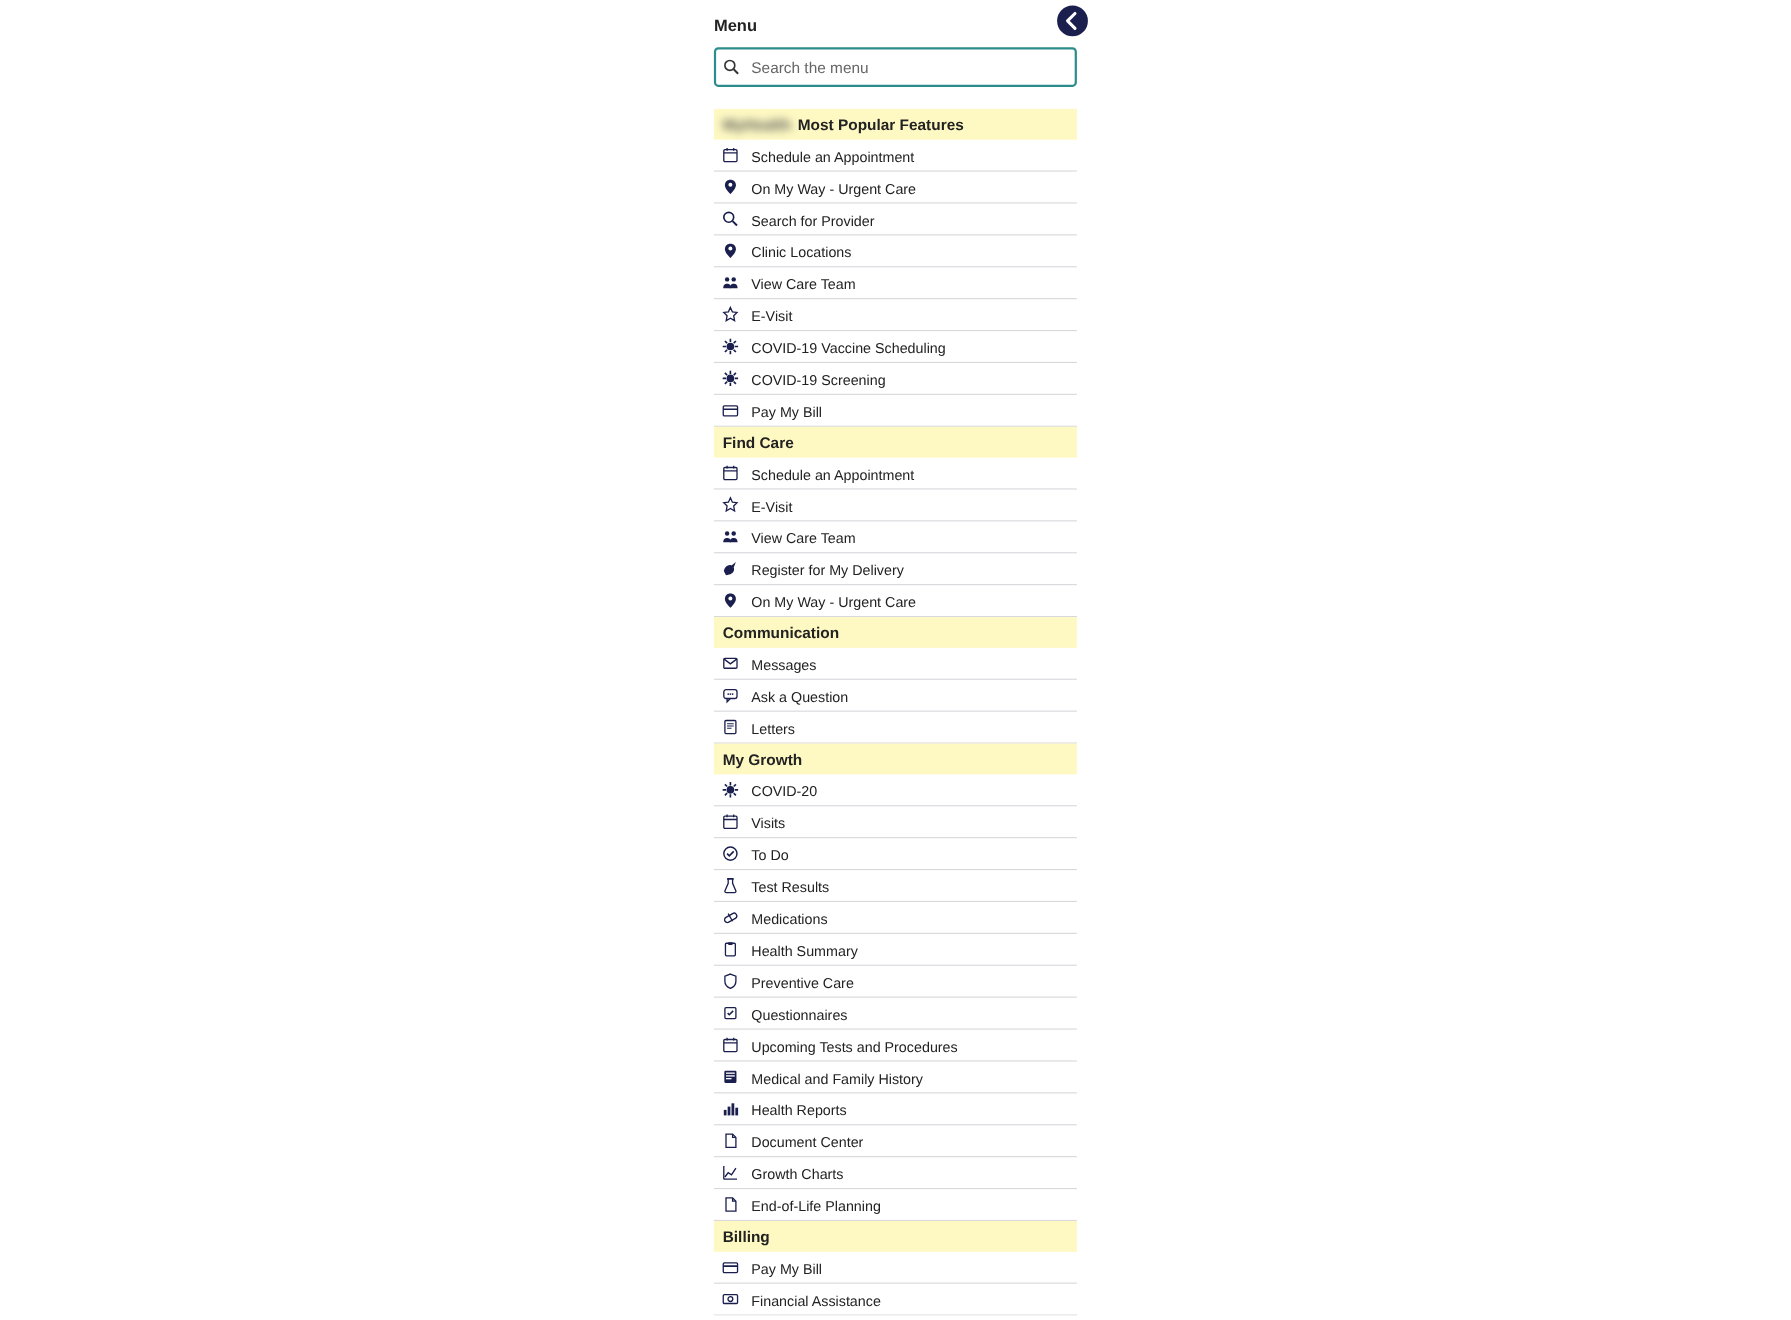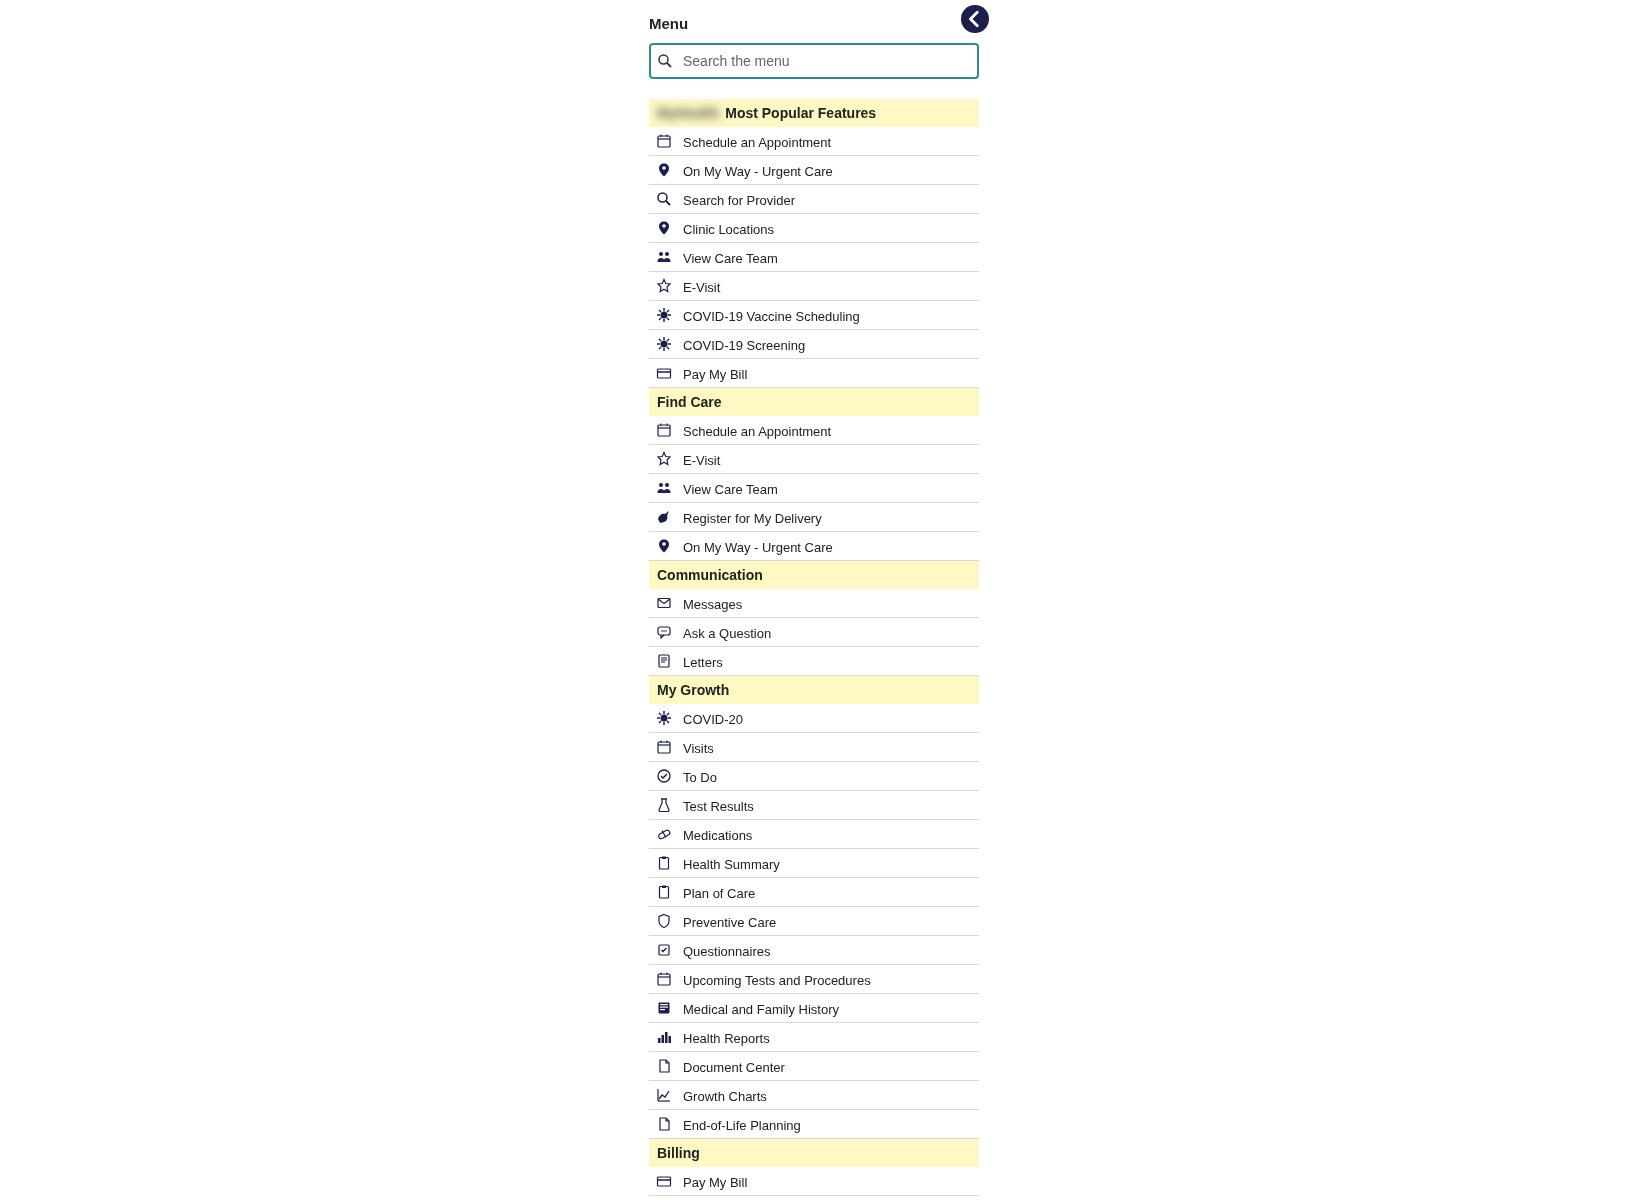--- a/index.html
+++ b/index.html
@@ -448,28 +448,20 @@
         <span class="item-icon">
           <svg viewBox="0 0 16 16">
             <use href="#ico-clipboard-icon"></use>
           </svg>
         </span>
         <span class="item-label">Health Summary</span>
       </div>
       <div class="menu-item">
         <span class="item-icon">
           <svg viewBox="0 0 16 16">
-            <use href="#ico-clipboard-icon"></use>
-          </svg>
-        </span>
-        <span class="item-label">Plan of Care</span>
-      </div>
-      <div class="menu-item">
-        <span class="item-icon">
-          <svg viewBox="0 0 16 16">
             <use href="#ico-shield-icon"></use>
           </svg>
         </span>
         <span class="item-label">Preventive Care</span>
       </div>
       <div class="menu-item">
         <span class="item-icon">
           <svg viewBox="0 0 16 16">
             <use href="#ico-checklist-icon"></use>
           </svg>

